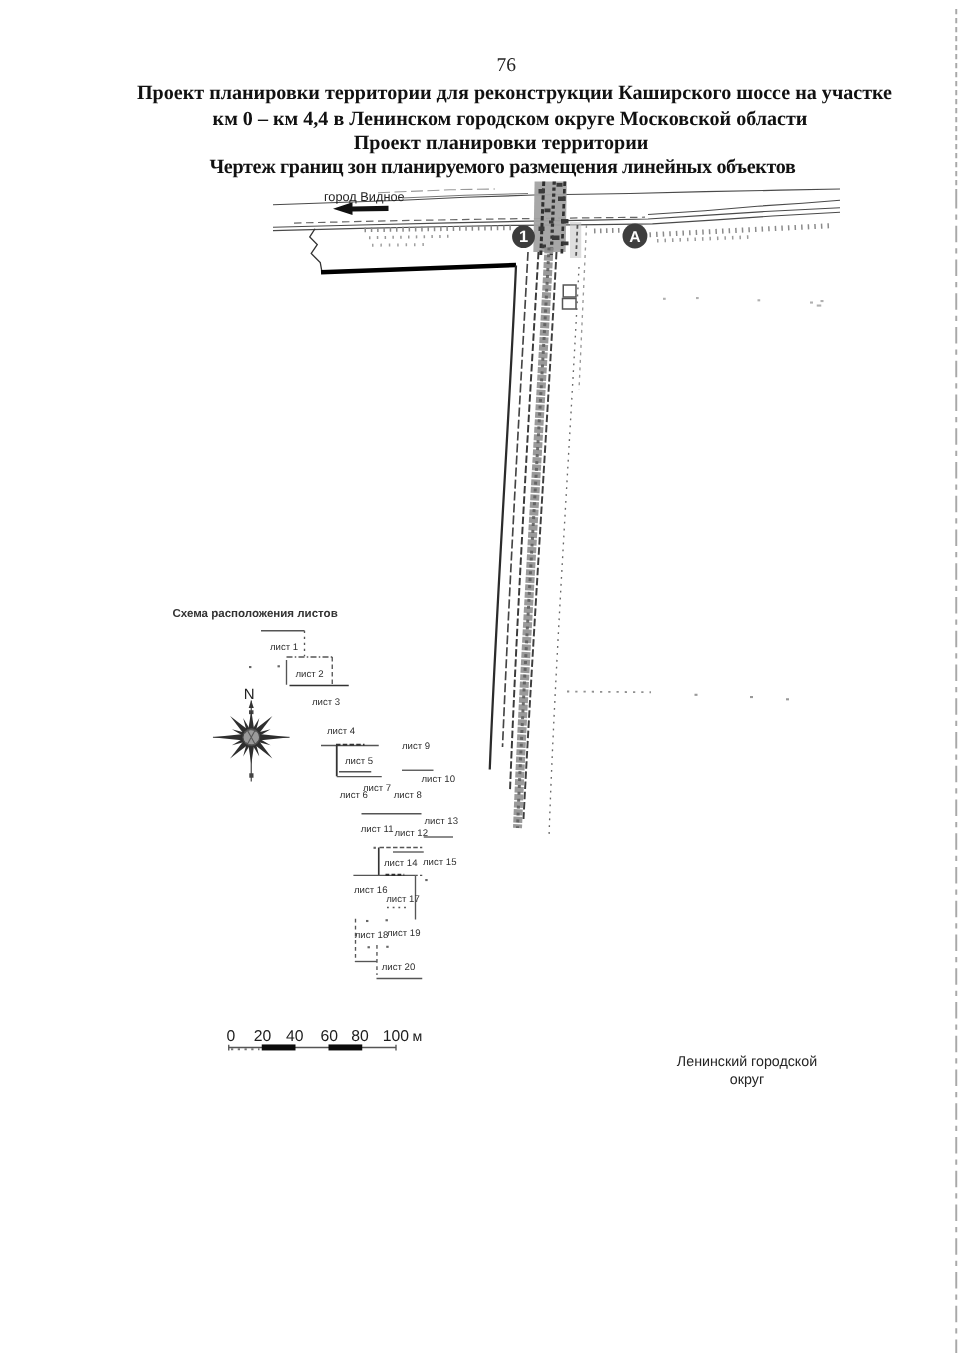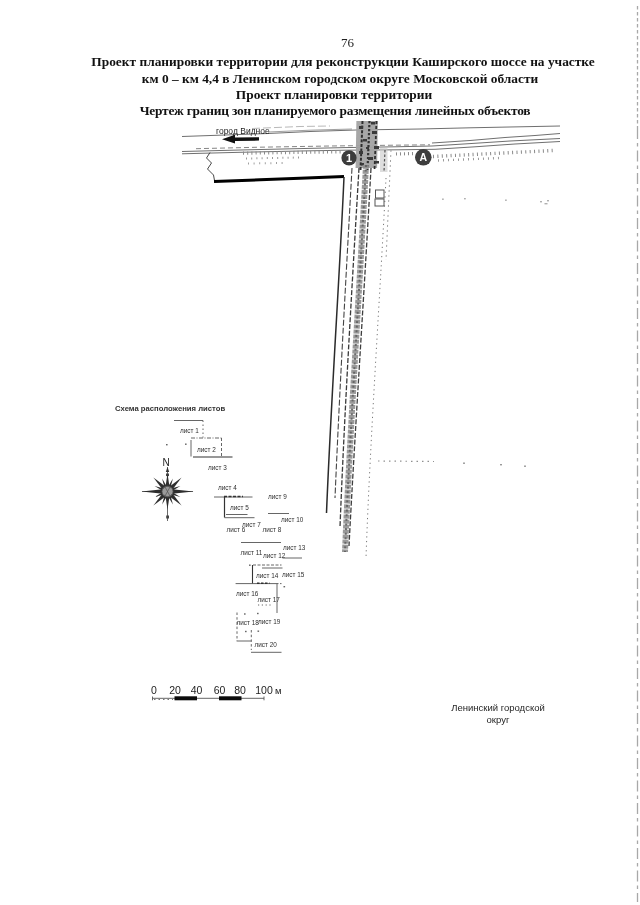--- a/index.html
+++ b/index.html
@@ -4,21 +4,21 @@
 <style>
   html,body { margin:0; padding:0; background:#fff; }
   #page { position:relative; width:640px; height:905px; background:#ffffff; overflow:hidden;
           font-family:"Liberation Serif", serif; }
   .hdr { position:absolute; left:0; width:640px; text-align:center; font-weight:bold;
           color:#111; font-size:13.4px; white-space:nowrap; }
 </style>
 </head>
 <body>
 <div id="page">
-  <div style="position:absolute; left:341px; top:35px; font-size:13px; color:#222;">76</div>
+  <div style="position:absolute; left:331px; top:35px; font-size:13px; color:#222;">76</div>
   <div class="hdr" style="top:54px; left:23px;">Проект планировки территории для реконструкции Каширского шоссе на участке</div>
   <div class="hdr" style="top:71px; left:20px;">км 0 – км 4,4 в Ленинском городском округе Московской области</div>
   <div class="hdr" style="top:87px; left:14px;">Проект планировки территории</div>
   <div class="hdr" style="top:103px; left:15px; letter-spacing:-0.22px;">Чертеж границ зон планируемого размещения линейных объектов</div>
   <svg style="position:absolute; left:0; top:0;" width="640" height="905" viewBox="0 0 640 905">
 <g stroke="#4a4a4a" stroke-width="0.8" fill="none">
 <polyline points="182,136.5 225,135 268,133.5 310,131.5 356,130 420,129 470,127.8 520,126.8 560,126"></polyline>
 <polyline points="432,143 470,140.5 505,137.5 535,135.5 560,133.5"></polyline>
 <polyline points="182,151.5 240,150 300,148.6 345,147.6 395,146.8 432,146 470,143.6 510,141 560,138.5"></polyline>
 <polyline points="182,153.8 240,152.3 300,151 345,150.2 398,149.8 435,149.3 475,146.8 515,144 560,141.5"></polyline>

